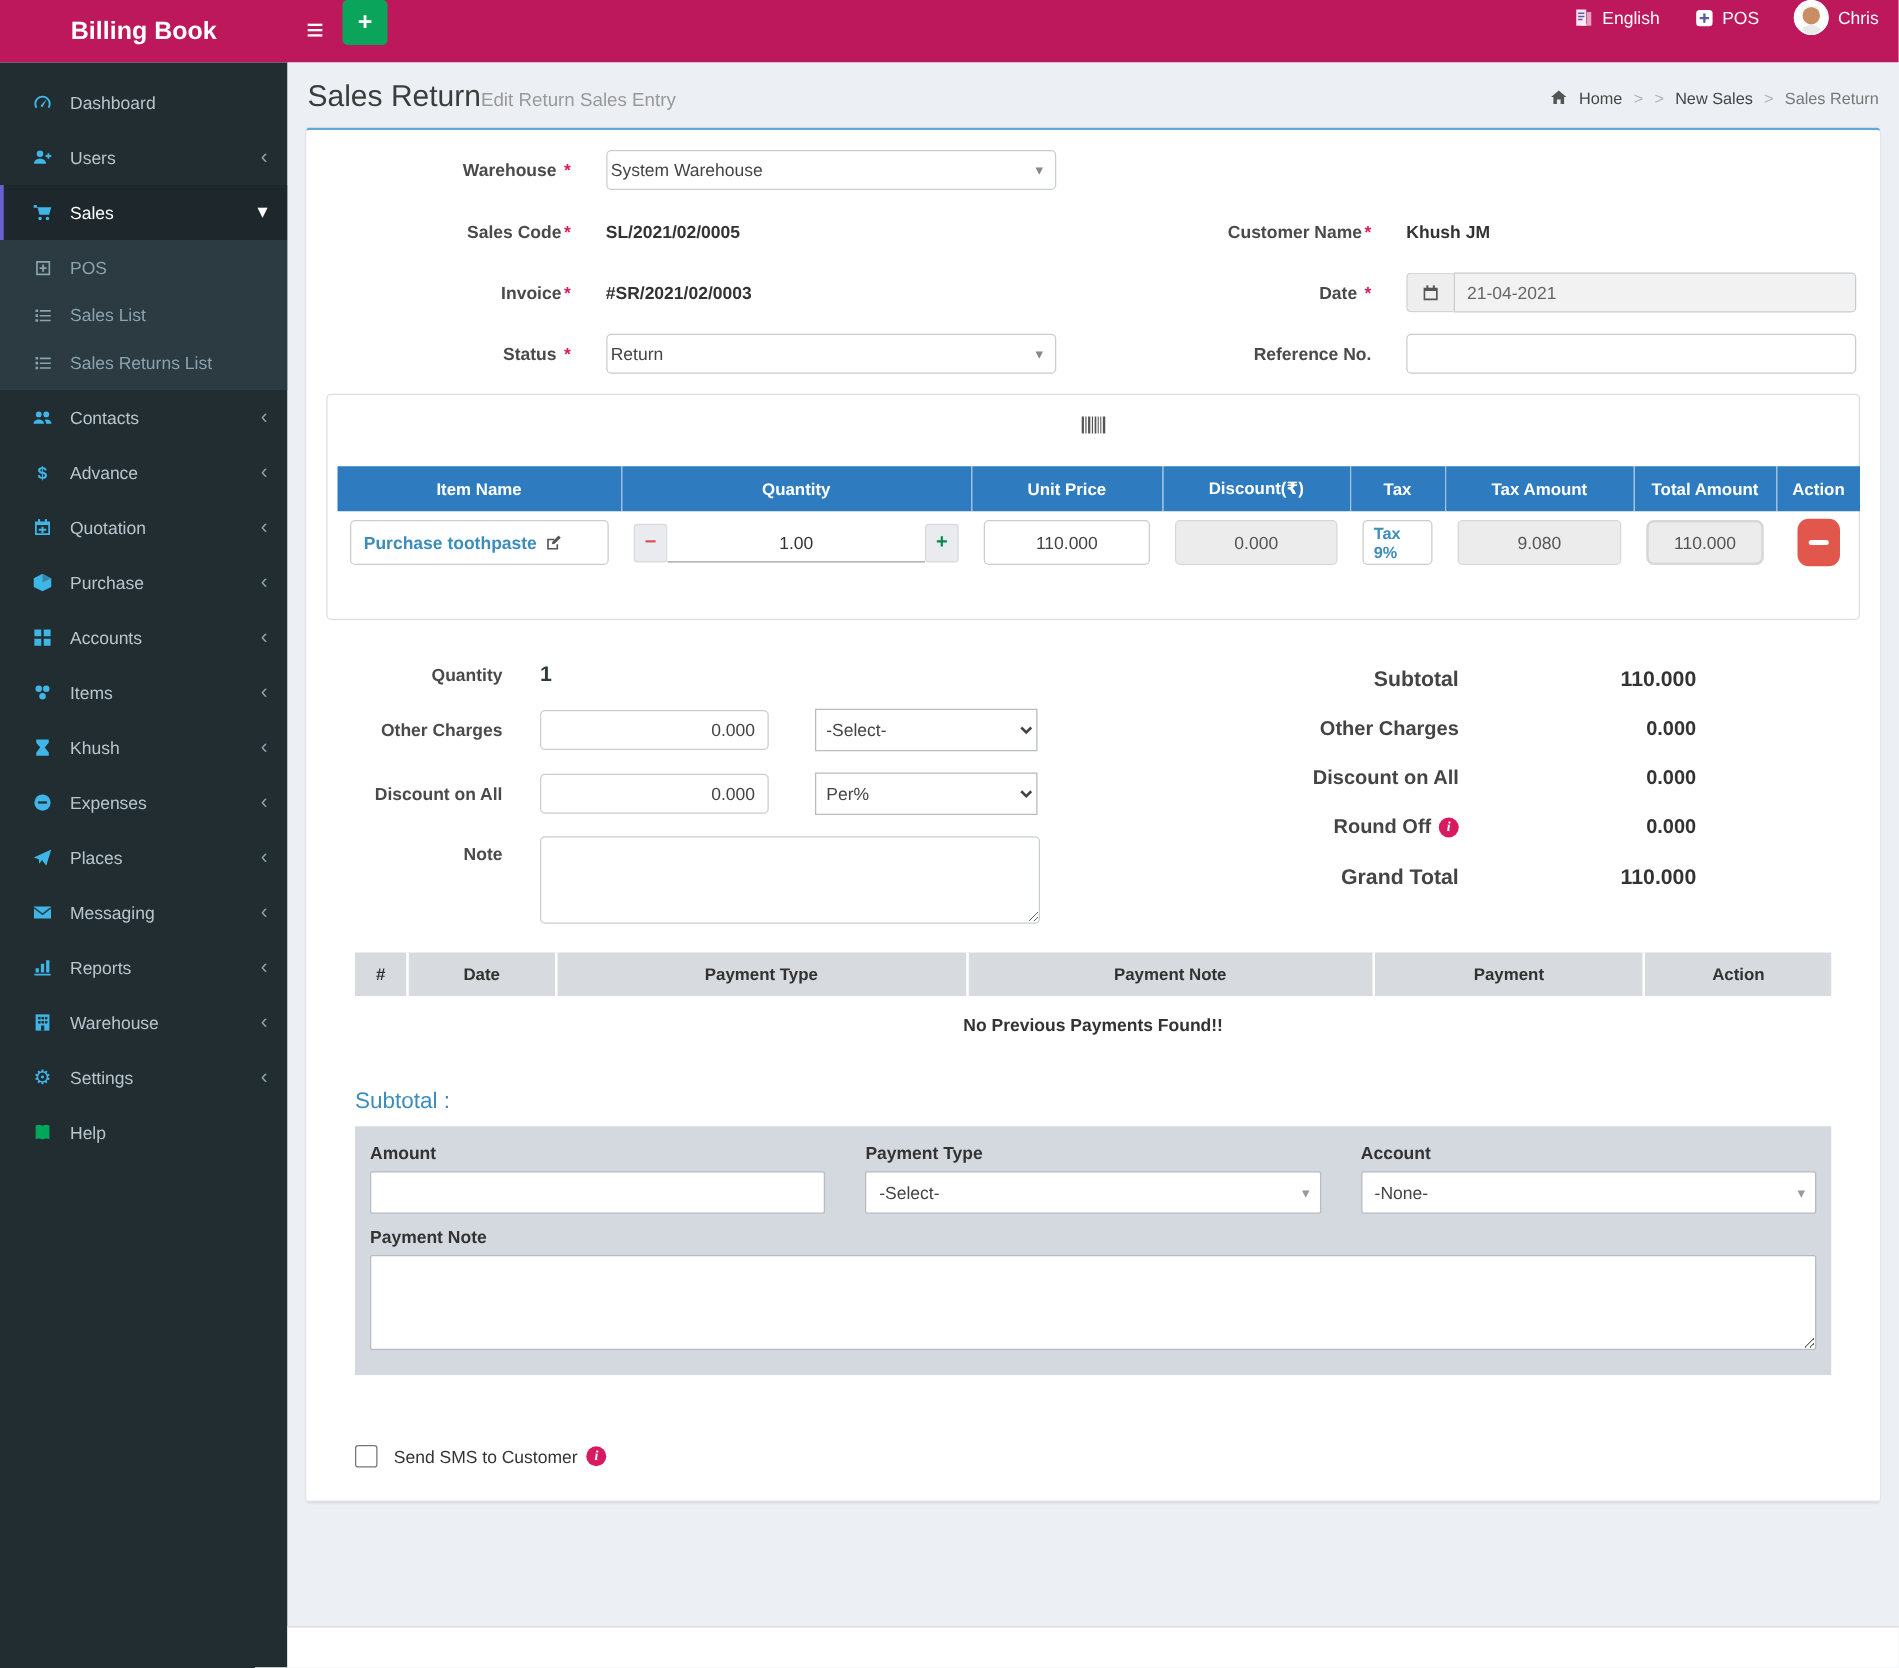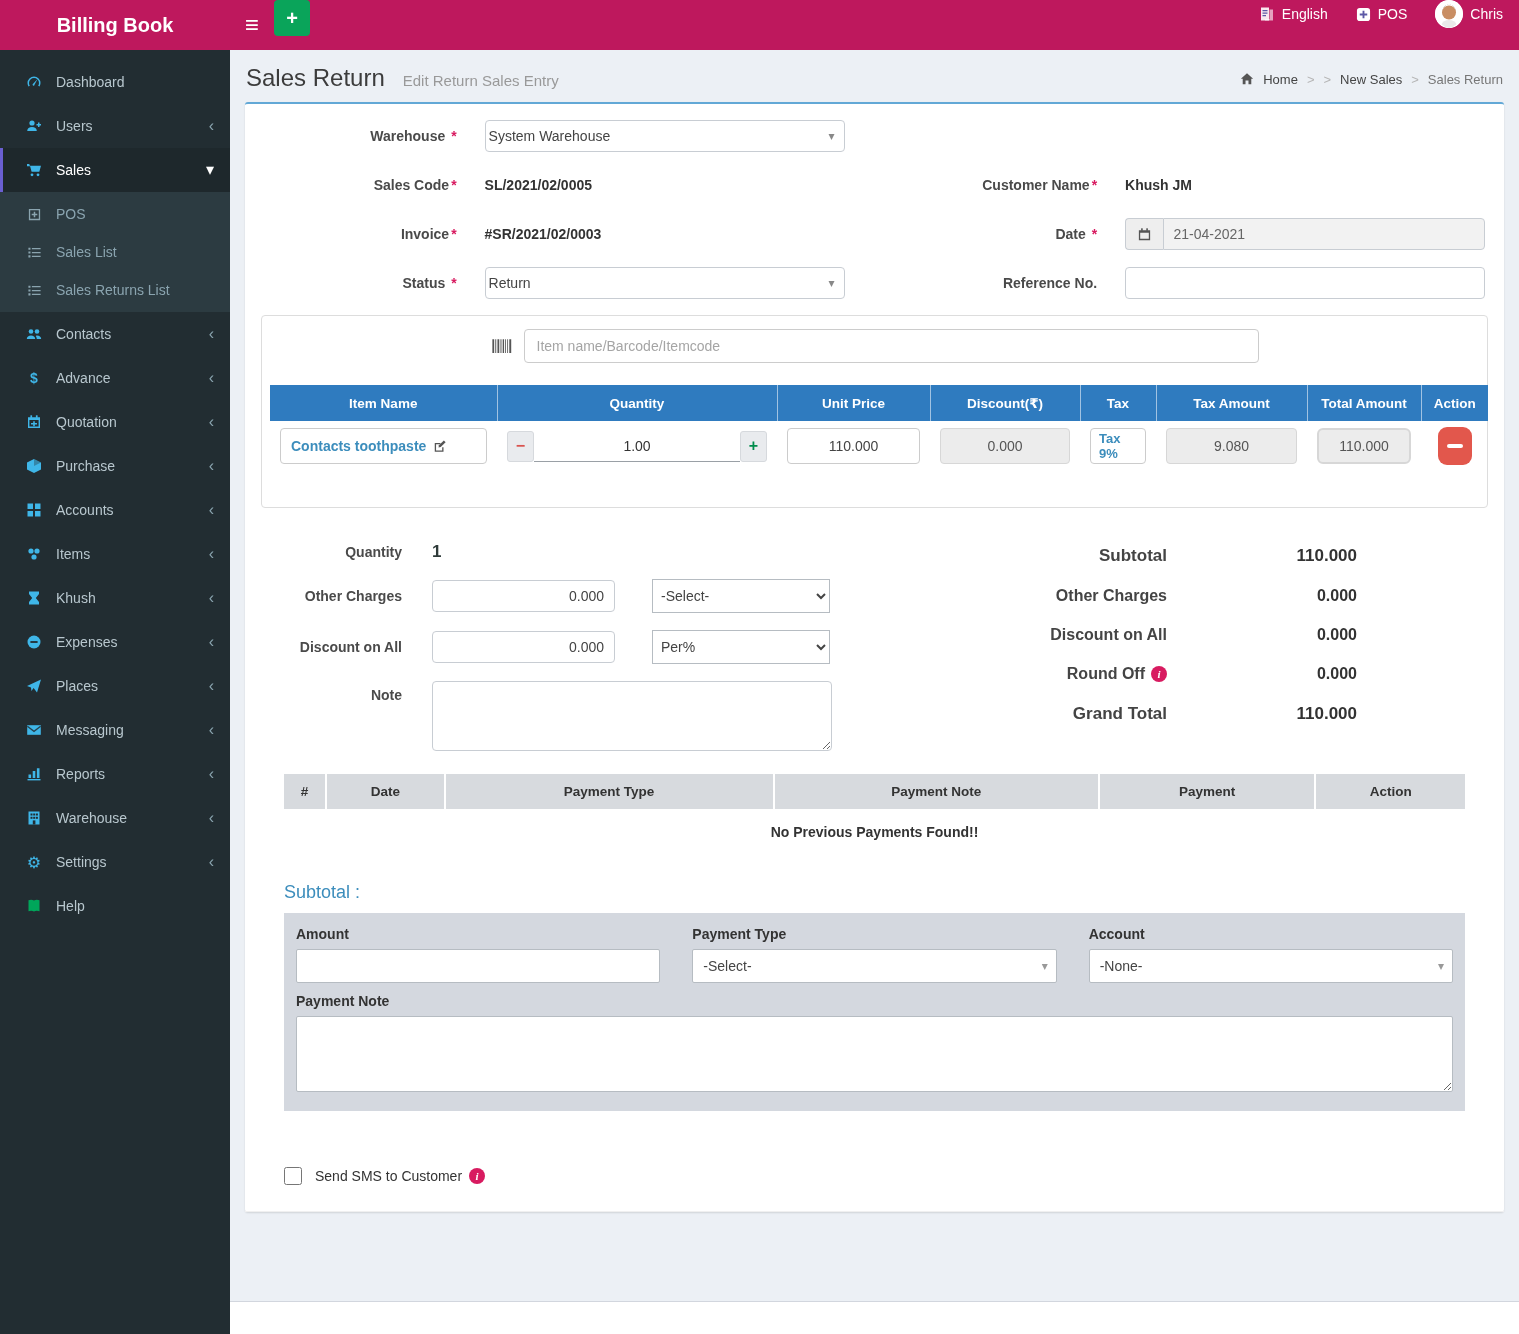--- a/index.html
+++ b/index.html
@@ -33,21 +33,21 @@
   .menu-item.active { background:#1e282c; color:#fff; border-left-color:#6a5fd1; }
   .menu-item.active .chev { color:#fff; }
   .submenu { background:#2c3b41; padding:3px 0; }
   .submenu .menu-item { height:38px; padding-left:25px; color:#8aa4af; border-left:none; }
   .submenu .mi-icon { color:#8aa4af; }
   .help-ic { color:#00a65a !important; }
 
   
   .content-header { padding:14px 16px 10px; display:flex; align-items:baseline; justify-content:space-between; }
   .page-title { font-size:24px; font-weight:500; color:#3c3c3c; }
-  .page-sub { font-size:15px; color:#999; margin-left:18px; font-weight:400; }
+  .page-sub { font-size:15px; color:#999; margin-left:0; font-weight:400; }
   .breadcrumb { display:flex; align-items:center; gap:9px; font-size:13px; color:#444; }
   .breadcrumb .sep { color:#b5b5b5; }
   .breadcrumb .crumb { cursor:pointer; }
   .breadcrumb .current { color:#777; }
   .bc-home-ic { color:#555; display:flex; }
 
   
   .panel { background:#fff; margin:0 15px; border-top:2px solid #62a8d6; border-radius:3px;
            box-shadow:0 1px 2px rgba(0,0,0,.12); padding:16px 15px 0; }
 
@@ -486,21 +486,20 @@
           </div>
         </div>
 
         <div class="item-box">
           <div class="search-row">
             <span class="barcode-ic">
                 <svg width="22" height="22" viewBox="0 0 16 16" fill="currentColor">
                   <path d="M1 3h1.3v10H1zM3.1 3h.7v10h-.7zM4.7 3h1.3v10H4.7zM6.9 3h.7v10h-.7zM8.5 3h1v10h-1zM10.3 3h.6v10h-.6zM11.8 3h.6v10h-.6zM13.3 3h1.4v10h-1.4z"></path>
                 </svg>
               </span>
-            <input class="search-input" type="text" placeholder="Item name/Barcode/Itemcode" style="">
           </div>
           <table class="items">
             <colgroup>
                 <col style="width:227px">
                 <col style="width:280px">
                 <col style="width:153px">
                 <col style="width:150px">
                 <col style="width:76px">
                 <col style="width:151px">
                 <col style="width:114px">
@@ -515,21 +514,21 @@
                 <th>Tax</th>
                 <th>Tax Amount</th>
                 <th>Total Amount</th>
                 <th>Action</th>
               </tr>
             </thead>
             <tbody>
               <tr>
                 <td>
                   <span class="cellbox">
-                    <span class="item-link">Contacts toothpaste</span>
+                    <span class="item-link">Purchase toothpaste</span>
                     <span class="edit-ic">
                         <svg width="14" height="14" viewBox="0 0 16 16" fill="currentColor">
                           <path d="M2 4.5h6.5V6H3.5v7h7V9.5H12V14.5H2z"></path>
                           <path d="M12.4 1.6l2 2L8.8 9.2l-2.5.5.5-2.5z"></path>
                         </svg>
                       </span>
                   </span>
                 </td>
                 <td>
                   <span class="qty">

